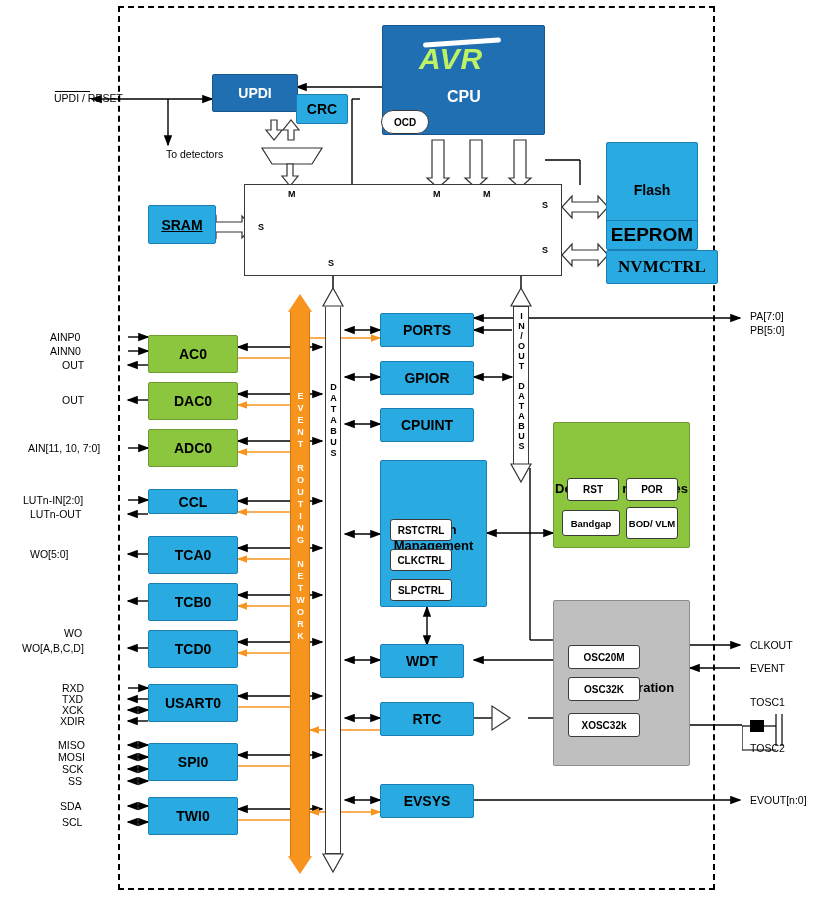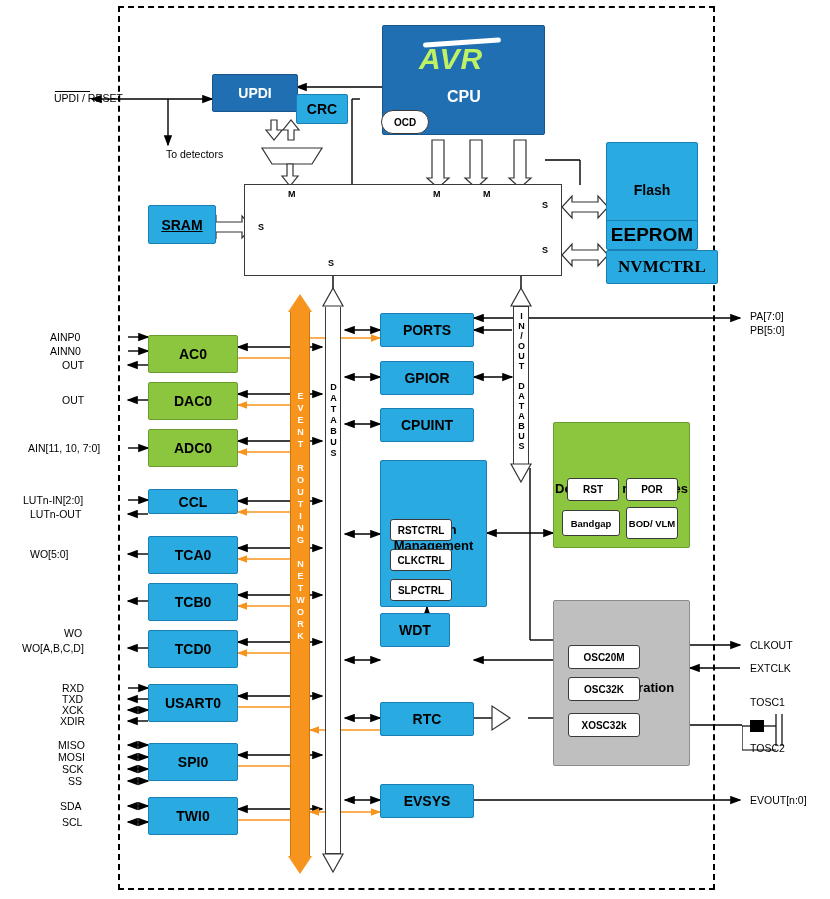--- a/index.html
+++ b/index.html
@@ -288,21 +288,21 @@
   <div class="abs small-white" style="left:390px;top:519px;width:62px;height:22px;">
     <span>RSTCTRL</span>
     </div>
   <div class="abs small-white" style="left:390px;top:549px;width:62px;height:22px;">
     <span>CLKCTRL</span>
     </div>
   <div class="abs small-white" style="left:390px;top:579px;width:62px;height:22px;">
     <span>SLPCTRL</span>
     </div>
 
-  <div class="abs blk" style="left:380px;top:613px;width:70px;height:34px;">
+  <div class="abs blk" style="left:380px;top:644px;width:84px;height:34px;">
     <span>WDT</span>
     </div>
   <div class="abs blk" style="left:380px;top:702px;width:94px;height:34px;">
     <span>RTC</span>
     </div>
   <div class="abs blk" style="left:380px;top:784px;width:94px;height:34px;">
     <span>EVSYS</span>
     </div>
 
   <div class="abs blk green" style="left:553px;top:422px;width:137px;height:126px;align-items:flex-start;padding-top:8px;flex-direction:column;font-size:13px;line-height:16px;">
@@ -370,18 +370,18 @@
   <div class="lbl r" style="left:58px;top:739px;">MISO</div>
   <div class="lbl r" style="left:58px;top:751px;">MOSI</div>
   <div class="lbl r" style="left:62px;top:763px;">SCK</div>
   <div class="lbl r" style="left:68px;top:775px;">SS</div>
   <div class="lbl r" style="left:60px;top:800px;">SDA</div>
   <div class="lbl r" style="left:62px;top:816px;">SCL</div>
 
   <div class="lbl" style="left:750px;top:310px;">PA[7:0]</div>
   <div class="lbl" style="left:750px;top:324px;">PB[5:0]</div>
   <div class="lbl" style="left:750px;top:639px;">CLKOUT</div>
-  <div class="lbl" style="left:750px;top:662px;">EXTCLK</div>
+  <div class="lbl" style="left:750px;top:662px;">EVENT</div>
   <div class="lbl" style="left:750px;top:696px;">TOSC1</div>
   <div class="lbl" style="left:750px;top:742px;">TOSC2</div>
   <div class="lbl" style="left:750px;top:794px;">EVOUT[n:0]</div>
 
 </div>
 
 </body></html>

